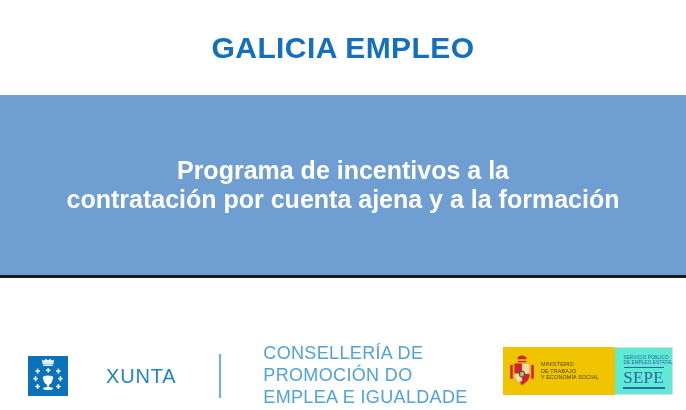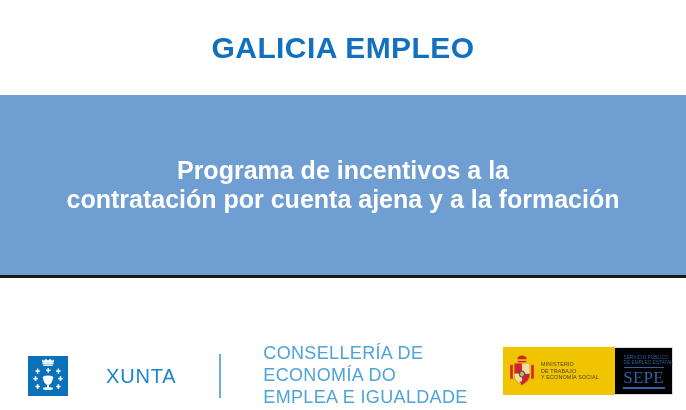--- a/index.html
+++ b/index.html
@@ -151,21 +151,21 @@
     line-height: 1.22;
   }
   .ministerio-words .ml {
     color: #4a4137;
     font-size: 5.4px;
     letter-spacing: 0.15px;
     font-family: "Liberation Sans", sans-serif;
     white-space: nowrap;
   }
   .sepe {
-    background: #000000;
+    background: #5eead4;
     border: 1px solid #dcdcdc;
     border-left: none;
     width: 58px;
     display: flex;
     flex-direction: column;
     align-items: center;
     justify-content: center;
     padding-top: 2px;
   }
   .sepe-top {
@@ -276,21 +276,21 @@
     </div>
 
     <div class="xunta-words">
       <span class="w w1">XUNTA</span>
     </div>
 
     <div class="divider-rule"></div>
 
     <div class="conselleria">
       <span class="cl">CONSELLERÍA DE</span>
-      <span class="cl">ECONOMÍA DO</span>
+      <span class="cl">PROMOCIÓN DO</span>
       <span class="cl">EMPLEA E IGUALDADE</span>
     </div>
   </div>
 
   <div class="gov-lockup">
 
     <div class="ministerio">
       <div class="coat">
         <svg width="26" height="36" viewBox="0 0 26 36" aria-hidden="true">
 

